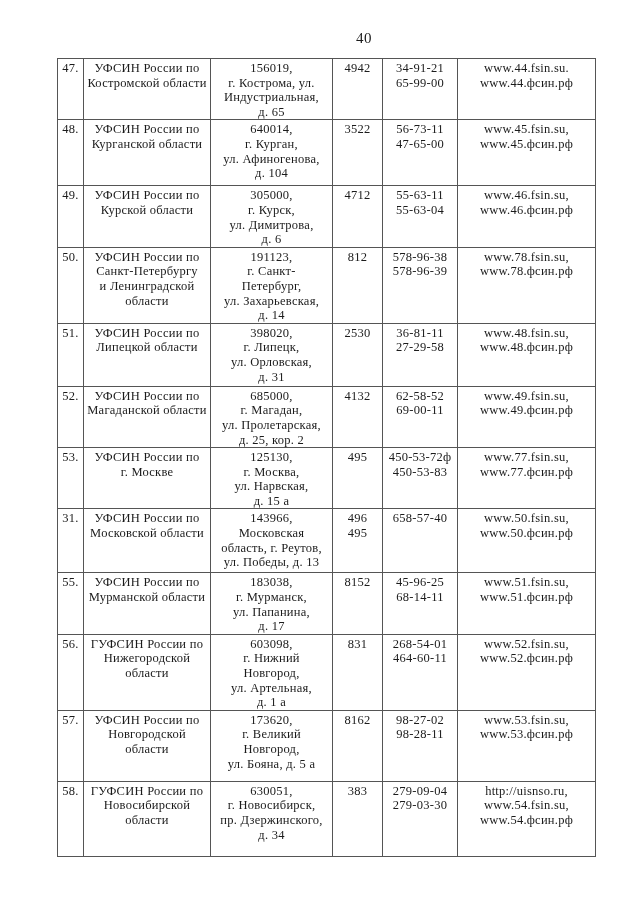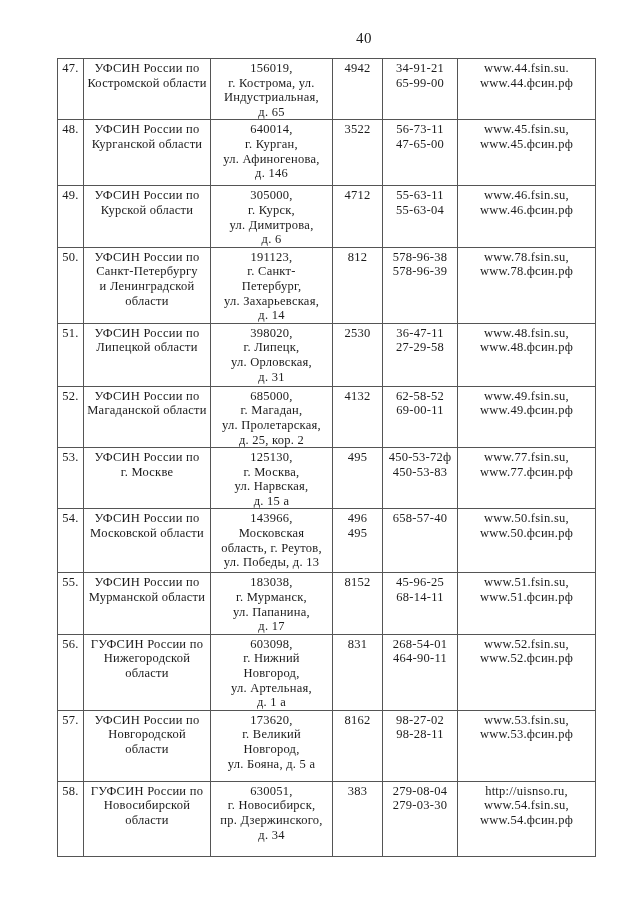--- a/index.html
+++ b/index.html
@@ -77,21 +77,21 @@
     <td class="c-site">www.44.fsin.su.
 www.44.фсин.рф</td>
   </tr>
         <tr style="height: 66px;">
     <td class="c-num">48.</td>
     <td class="c-name">УФСИН России по
 Курганской области</td>
     <td class="c-addr">640014,
 г. Курган,
 ул. Афиногенова,
-д. 146</td>
+д. 104</td>
     <td class="c-code">3522</td>
     <td class="c-phone">56-73-11
 47-65-00</td>
     <td class="c-site">www.45.fsin.su,
 www.45.фсин.рф</td>
   </tr>
         <tr style="height: 58px;">
     <td class="c-num">49.</td>
     <td class="c-name">УФСИН России по
 Курской области</td>
@@ -124,21 +124,21 @@
   </tr>
         <tr style="height: 63px; margin-left: 20px;">
     <td class="c-num">51.</td>
     <td class="c-name">УФСИН России по
 Липецкой области</td>
     <td class="c-addr">398020,
 г. Липецк,
 ул. Орловская,
 д. 31</td>
     <td class="c-code">2530</td>
-    <td class="c-phone">36-47-11
+    <td class="c-phone">36-81-11
 27-29-58</td>
     <td class="c-site">www.48.fsin.su,
 www.48.фсин.рф</td>
   </tr>
         <tr style="height: 61px; margin-top: 36px;">
     <td class="c-num">52.</td>
     <td class="c-name">УФСИН России по
 Магаданской области</td>
     <td class="c-addr">685000,
 г. Магадан,
@@ -158,21 +158,21 @@
 г. Москва,
 ул. Нарвская,
 д. 15 а</td>
     <td class="c-code">495</td>
     <td class="c-phone">450-53-72ф
 450-53-83</td>
     <td class="c-site">www.77.fsin.su,
 www.77.фсин.рф</td>
   </tr>
         <tr style="height: 64px;">
-    <td class="c-num">54.</td>
+    <td class="c-num">31.</td>
     <td class="c-name">УФСИН России по
 Московской области</td>
     <td class="c-addr">143966,
 Московская
 область, г. Реутов,
 ул. Победы, д. 13</td>
     <td class="c-code">496
 495</td>
     <td class="c-phone">658-57-40</td>
     <td class="c-site">www.50.fsin.su,
@@ -197,21 +197,21 @@
     <td class="c-name">ГУФСИН России по
 Нижегородской
 области</td>
     <td class="c-addr">603098,
 г. Нижний
 Новгород,
 ул. Артельная,
 д. 1 а</td>
     <td class="c-code">831</td>
     <td class="c-phone">268-54-01
-464-90-11</td>
+464-60-11</td>
     <td class="c-site">www.52.fsin.su,
 www.52.фсин.рф</td>
   </tr>
         <tr style="height: 71px;">
     <td class="c-num">57.</td>
     <td class="c-name">УФСИН России по
 Новгородской
 области</td>
     <td class="c-addr">173620,
 г. Великий
@@ -226,21 +226,21 @@
         <tr style="height: 75px; margin-left: 28px;">
     <td class="c-num">58.</td>
     <td class="c-name">ГУФСИН России по
 Новосибирской
 области</td>
     <td class="c-addr">630051,
 г. Новосибирск,
 пр. Дзержинского,
 д. 34</td>
     <td class="c-code">383</td>
-    <td class="c-phone">279-08-04
+    <td class="c-phone">279-09-04
 279-03-30</td>
     <td class="c-site">http://uisnso.ru,
 www.54.fsin.su,
 www.54.фсин.рф</td>
   </tr>
       </tbody>
   </table>
 </div>
 
 </body></html>

